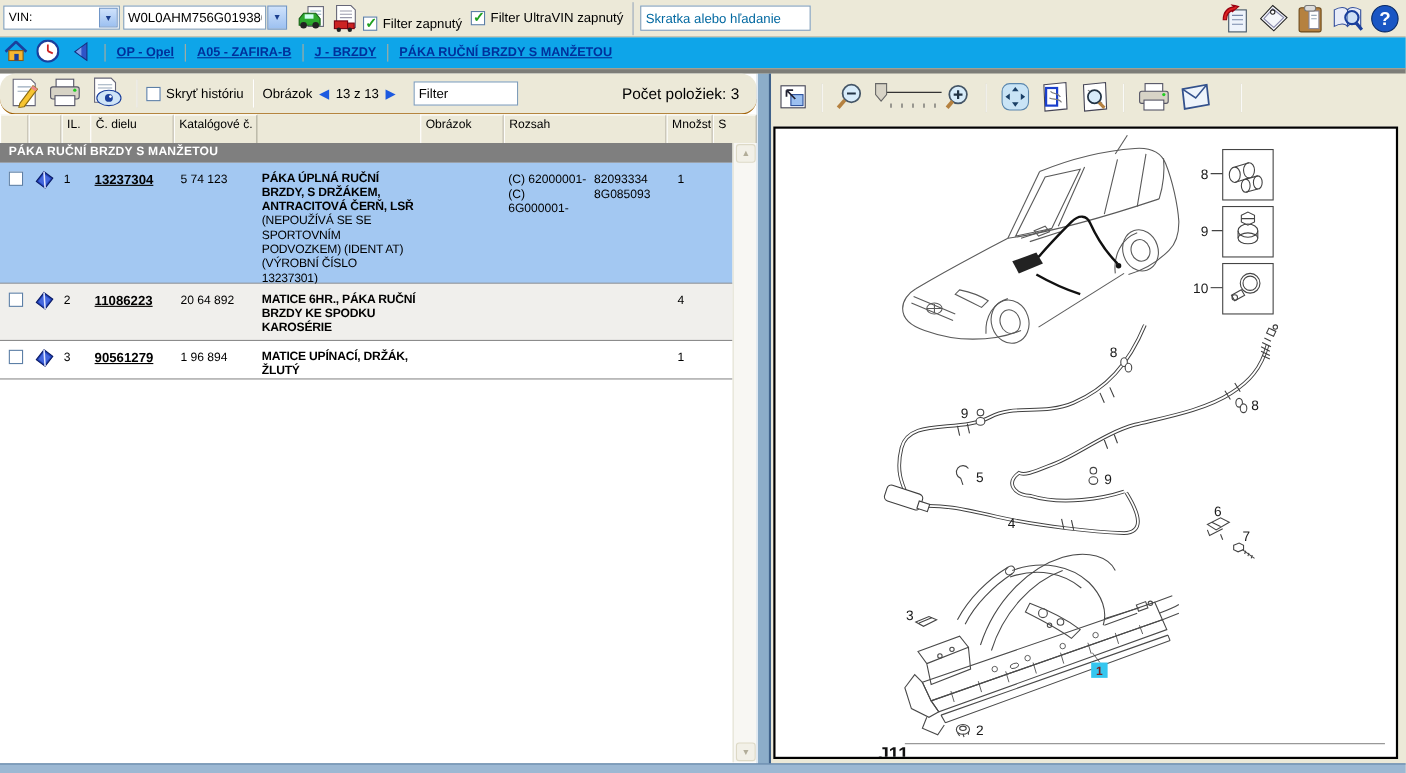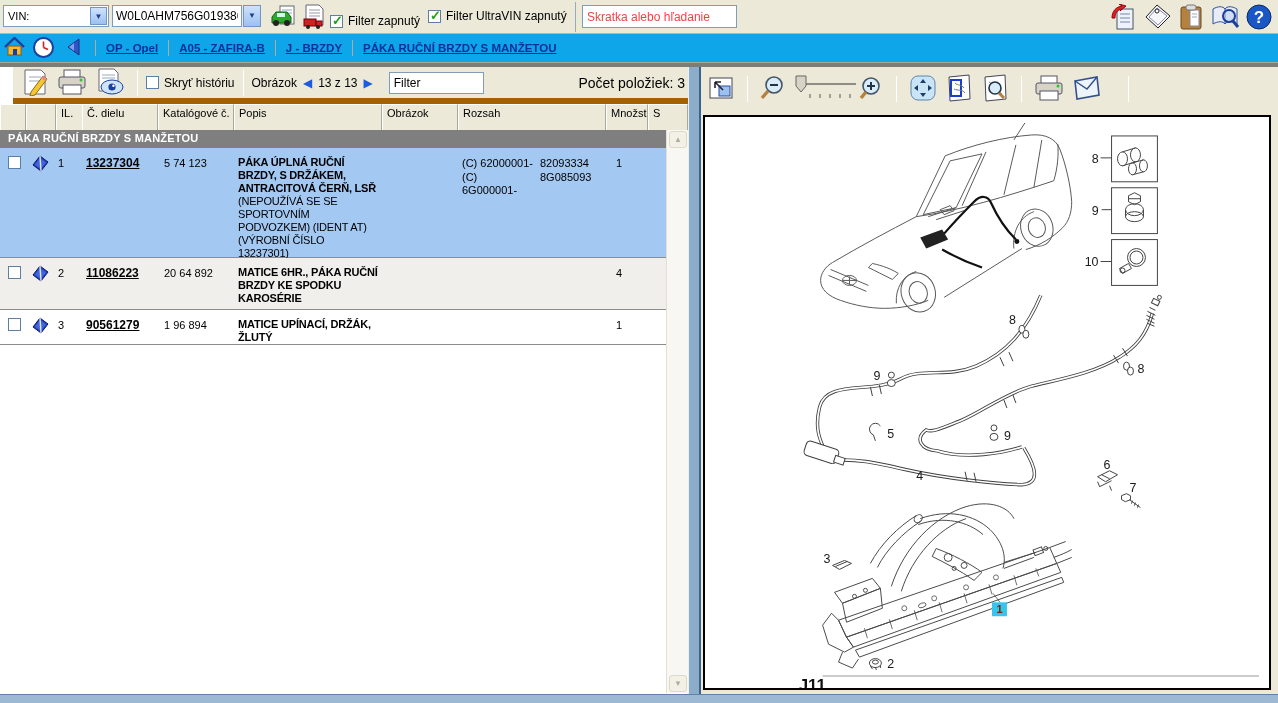--- a/index.html
+++ b/index.html
@@ -9,33 +9,33 @@
 
   
   .topbar { left:0; top:0; width:1278px; height:34px; background:#ece9d8; border-bottom:1px solid #b8b4a2; }
   .vin-combo { left:3px; top:5px; width:106px; height:22px; background:#fff; border:1px solid #7f9db9; display:flex; align-items:center; padding-left:4px; }
   .vin-combo .xp-btn { position:absolute; right:1px; top:1px; width:17px; height:18px; background:linear-gradient(#cfe2fc,#9cc0f0); border:1px solid #7096c8; color:#1b3f8f; font-size:8px; text-align:center; line-height:17px; }
   .vin-input { left:112px; top:5px; width:130px; height:22px; border:1px solid #7f9db9; background:#fff; font-family:"Liberation Sans",sans-serif; font-size:12px; padding:0 3px; }
   .vin-dd { left:243px; top:5px; width:18px; height:22px; background:linear-gradient(#cfe2fc,#9cc0f0); border:1px solid #7096c8; color:#1b3f8f; font-size:8px; text-align:center; line-height:20px; }
   .chk { display:inline-flex; align-items:center; gap:5px; }
   .chkbox { width:13px; height:13px; background:#fff; border:1px solid #5c7fa6; display:inline-block; position:relative; }
   .chkbox.on::after { content:"✓"; position:absolute; left:1px; top:-3px; color:#21a121; font-weight:bold; font-size:13px; }
-  .search-input { left:582px; top:5px; width:155px; height:23px; border:1px solid #7f9db9; background:#fff; font-family:"Liberation Sans",sans-serif; font-size:12px; padding:0 4px; color:#ef4444; }
+  .search-input { left:582px; top:5px; width:155px; height:23px; border:1px solid #7f9db9; background:#fff; font-family:"Liberation Sans",sans-serif; font-size:12px; padding:0 4px; color:#0369a1; }
   .vsep-top { left:575px; top:2px; width:1px; height:30px; background:#9ab; }
   .icon { display:inline-block; }
 
   
   .crumbbar { left:0; top:34px; width:1278px; height:28px; background:#0ea5e9; display:flex; align-items:center; }
   .crumb-link { color:#00309c; font-weight:bold; text-decoration:underline; font-size:11.5px; cursor:pointer; white-space:nowrap; }
   .crumb-sep { width:1px; height:16px; background:#b0ad9c; margin:0 10px; }
   .grayband { left:0; top:62px; width:1278px; height:5px; background:#7d7d78; border-top:1px solid #a9a695; }
 
   
   .left-panel { left:0; top:67px; width:688px; height:627px; background:#fff; }
-  .lp-toolbar { left:13px; top:0; width:688px; height:37px; background:#ece9d8; border-bottom:6px solid #a16207; display:flex; align-items:center; }
+  .lp-toolbar { left:0; top:0; width:688px; height:37px; background:#ece9d8; border-bottom:1px solid #a16207; display:flex; align-items:center;border-radius:14px; }
   .tsep { width:1px; height:26px; background:#c0bdab; border-right:1px solid #fff; margin:0 8px; }
   .nav-arrow { color:#1d5ae0; font-size:12px; cursor:pointer; }
   .filter-input { width:95px; height:22px; border:1px solid #7f9db9; font-family:"Liberation Sans",sans-serif; font-size:12px; padding:0 4px; }
 
   
   .thead { left:0; top:37px; width:688px; height:26px; background:#ece9d8; }
   .th { position:absolute; top:0; height:26px; background:#ece9d8; border-right:1px solid #aca899; border-top:1px solid #fff; border-left:1px solid #fff; padding:3px 0 0 4px; font-size:11px; overflow:hidden; line-height:11.5px; }
   .grouphdr { left:0; top:63px; width:666px; height:18px; background:#7f7f7f; color:#fff; font-weight:bold; padding:2px 0 0 8px; font-size:11px; letter-spacing:.2px; }
   .trow { left:0; width:666px; border-bottom:1px solid #8c8c8c; }
   .row1 { top:81px; height:110px; background:#a3c8f2; }
@@ -224,21 +224,20 @@
     <input class="filter-input" style="margin-left: 10px;" value="Filter">
     <span style="margin-left:auto;margin-right:16px;font-size:14px">Počet položiek: 3</span>
   </div>
 
   <div class="abs thead">
     <span class="th" style="left:0;width:26px"></span>
     <span class="th" style="left:26px;width:30px"></span>
     <span class="th" style="left:56px;width:48px">IL.</span>
     <span class="th" style="left:82px;width:76px">Č. dielu</span>
     <span class="th" style="left:158px;width:76px">Katalógové č.</span>
-    <span class="th" style="left:234px;width:148px">Popis</span>
     <span class="th" style="left:382px;width:76px">Obrázok</span>
     <span class="th" style="left:458px;width:148px">Rozsah</span>
     <span class="th" style="left:606px;width:42px">Množst</span>
     <span class="th" style="left:648px;width:40px">S</span>
   </div>
 
   <div class="abs grouphdr">PÁKA RUČNÍ BRZDY S MANŽETOU</div>
 
   <div class="abs trow row1">
     <span class="cell rowchk chkbox"></span>

